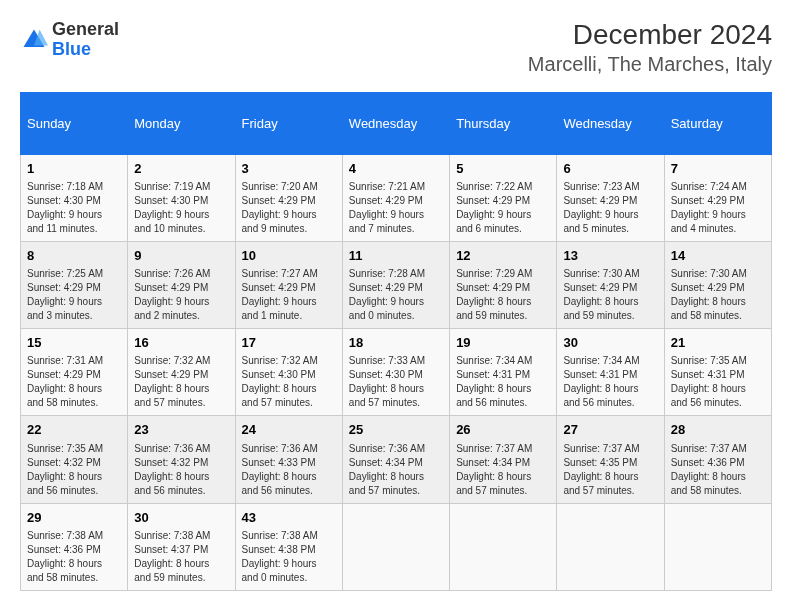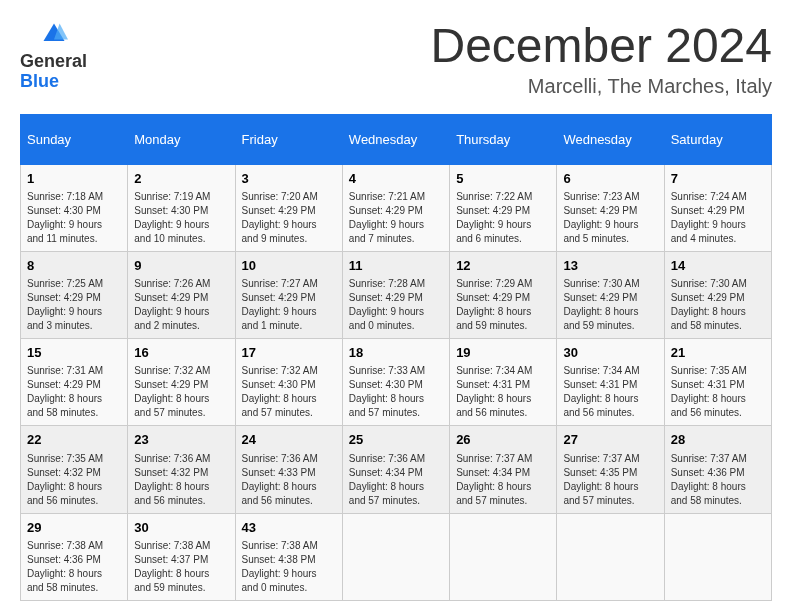--- a/index.html
+++ b/index.html
@@ -13,57 +13,56 @@
     .header-area {
       display: flex;
       justify-content: space-between;
       align-items: flex-start;
       margin-bottom: 16px;
     }
     .logo {
       display: flex;
       align-items: center;
       gap: 4px;
-      flex-direction: column;
     }
     .logo-text {
       font-size: 18px;
       font-weight: bold;
       color: #333;
       line-height: 1.1;
     }
     .logo-text .blue { color: #1a73e8; }
     .logo-icon {
       width: 28px;
       height: 28px;
     }
     .title-area {
       text-align: right;
     }
     .month-title {
-      font-size: 48px;
+      font-size: 28px;
       font-weight: normal;
       color: #333;
       line-height: 1.1;
     }
     .location-title {
       font-size: 20px;
       color: #555;
       margin-top: 2px;
     }
     .calendar {
       width: 100%;
       border-collapse: collapse;
       font-size: 11px;
     }
     .calendar thead th {
       background-color: #1a73e8;
       color: white;
       text-align: left;
-      padding: 17px 6px;
+      padding: 23px 6px;
       font-size: 13px;
       font-weight: normal;
       border: 1px solid #1a73e8;
     }
     .calendar tbody td {
       vertical-align: top;
       padding: 5px 6px;
       border: 1px solid #ccc;
       width: calc(100% / 7);
       min-height: 80px;

